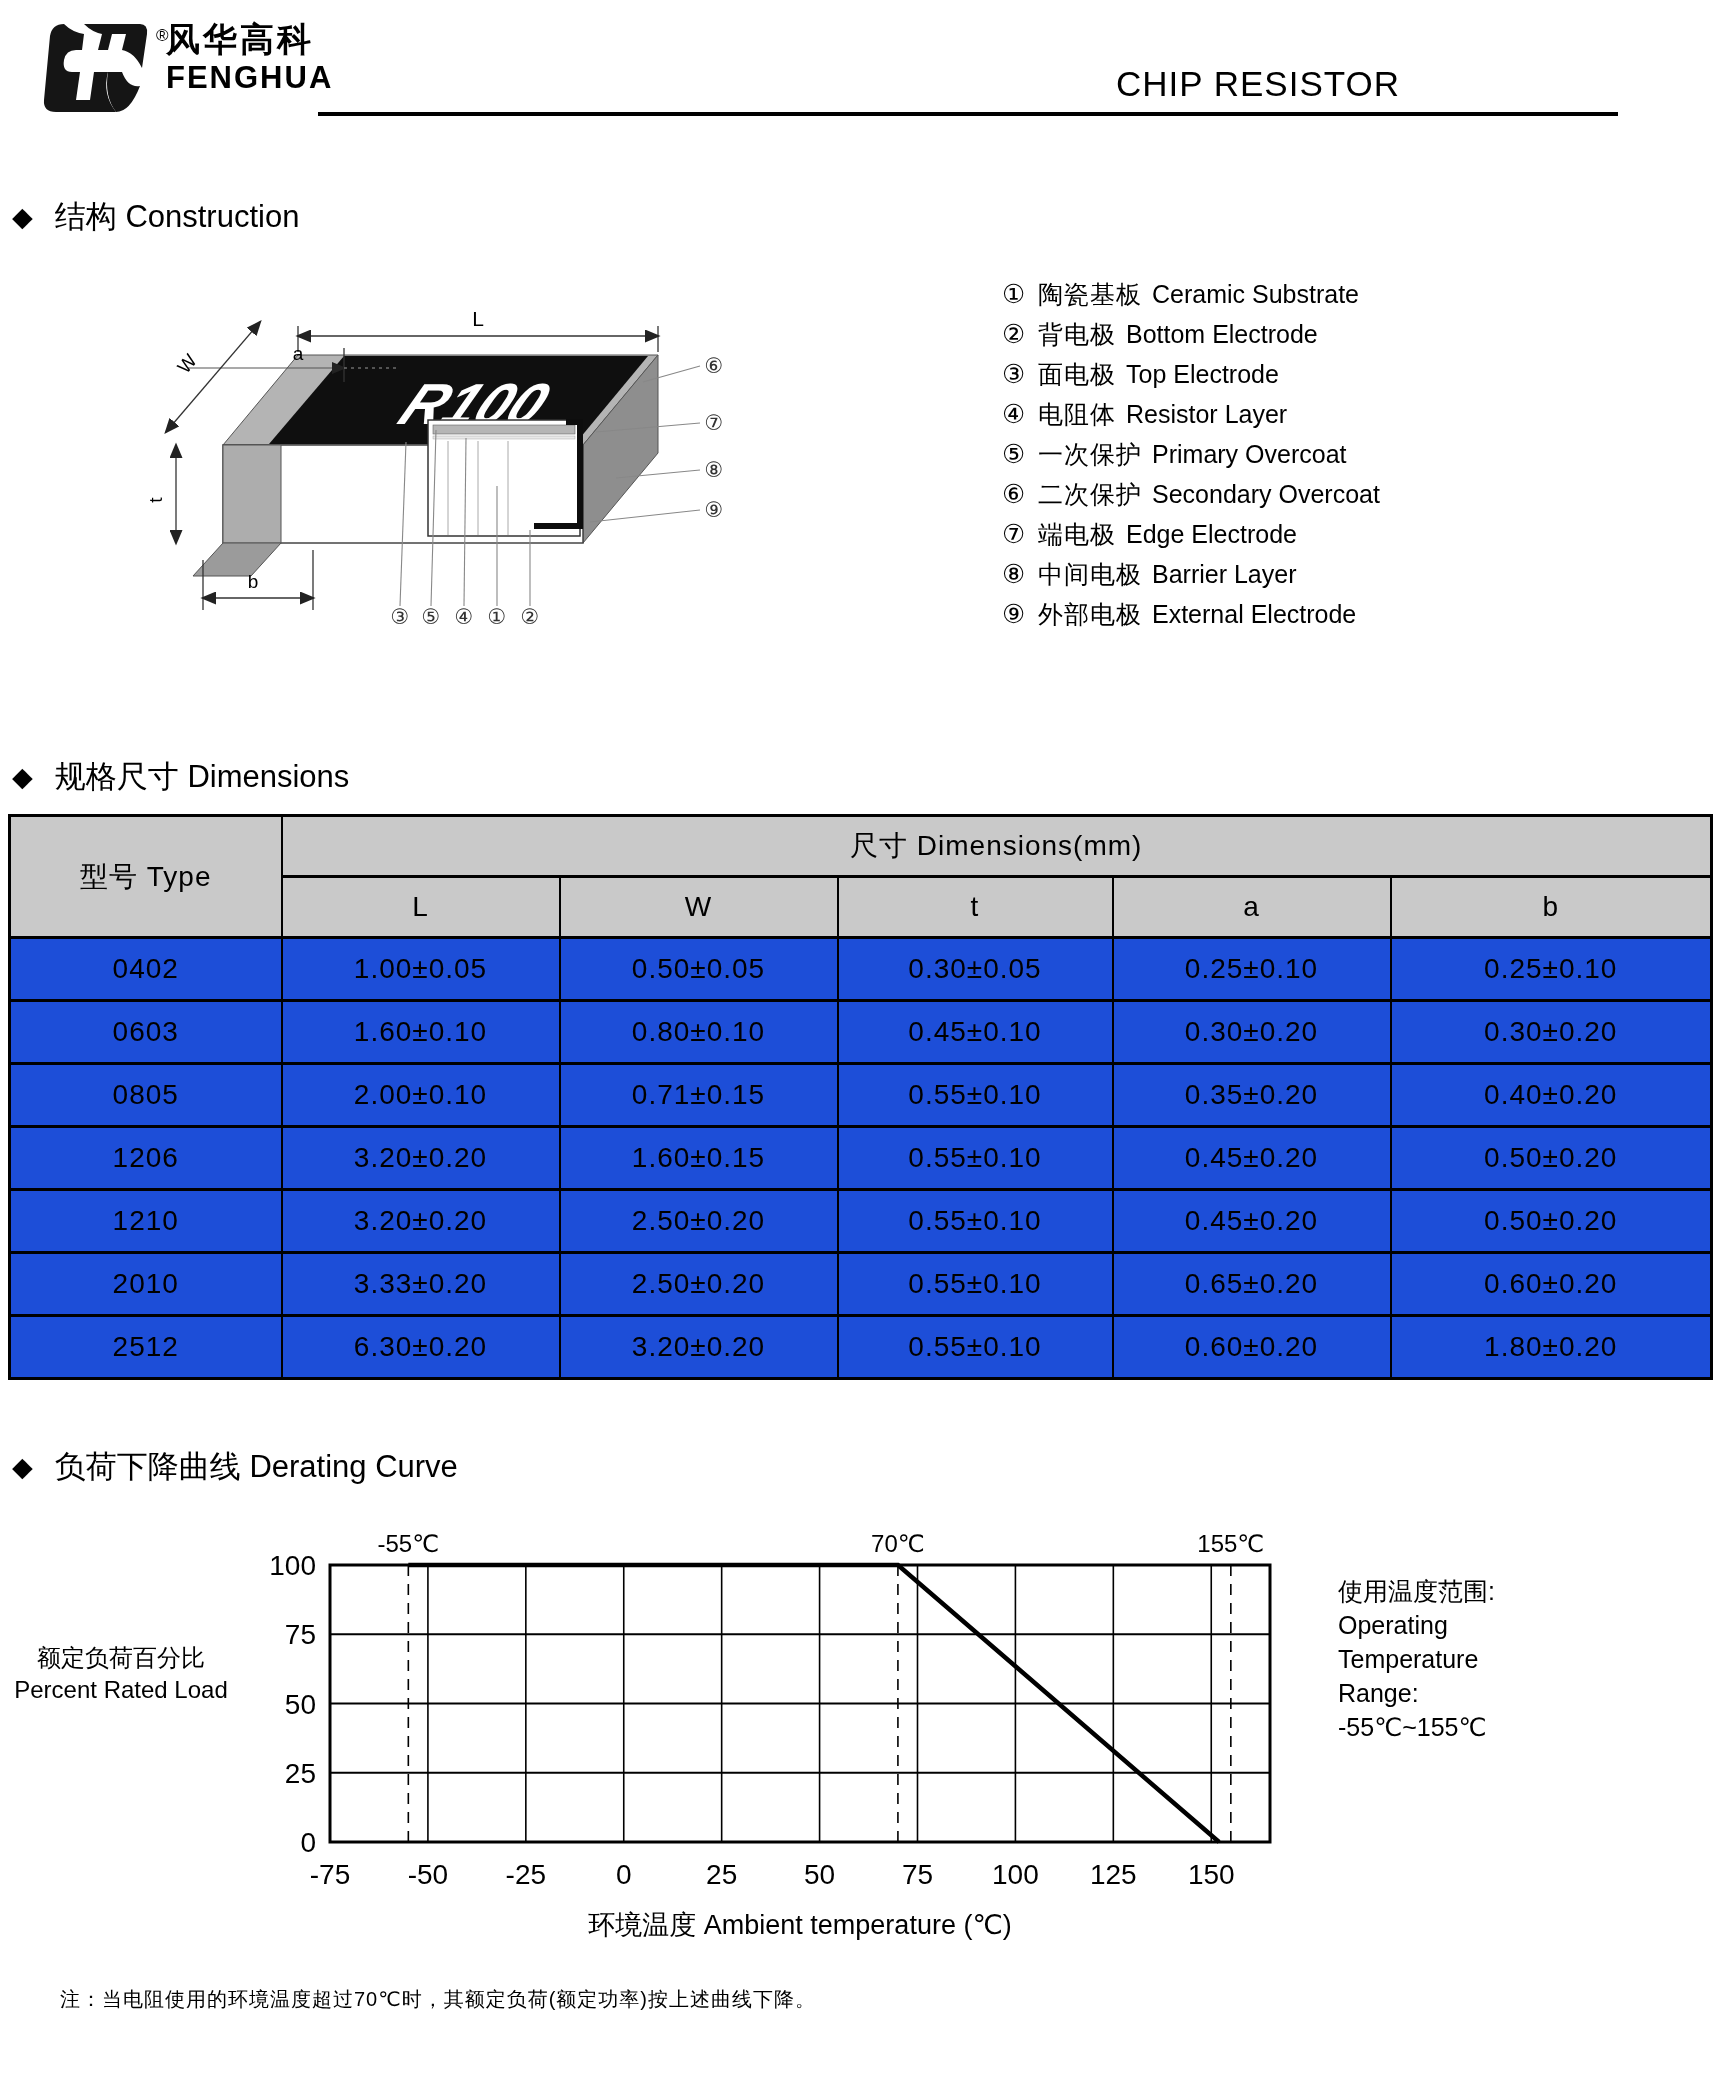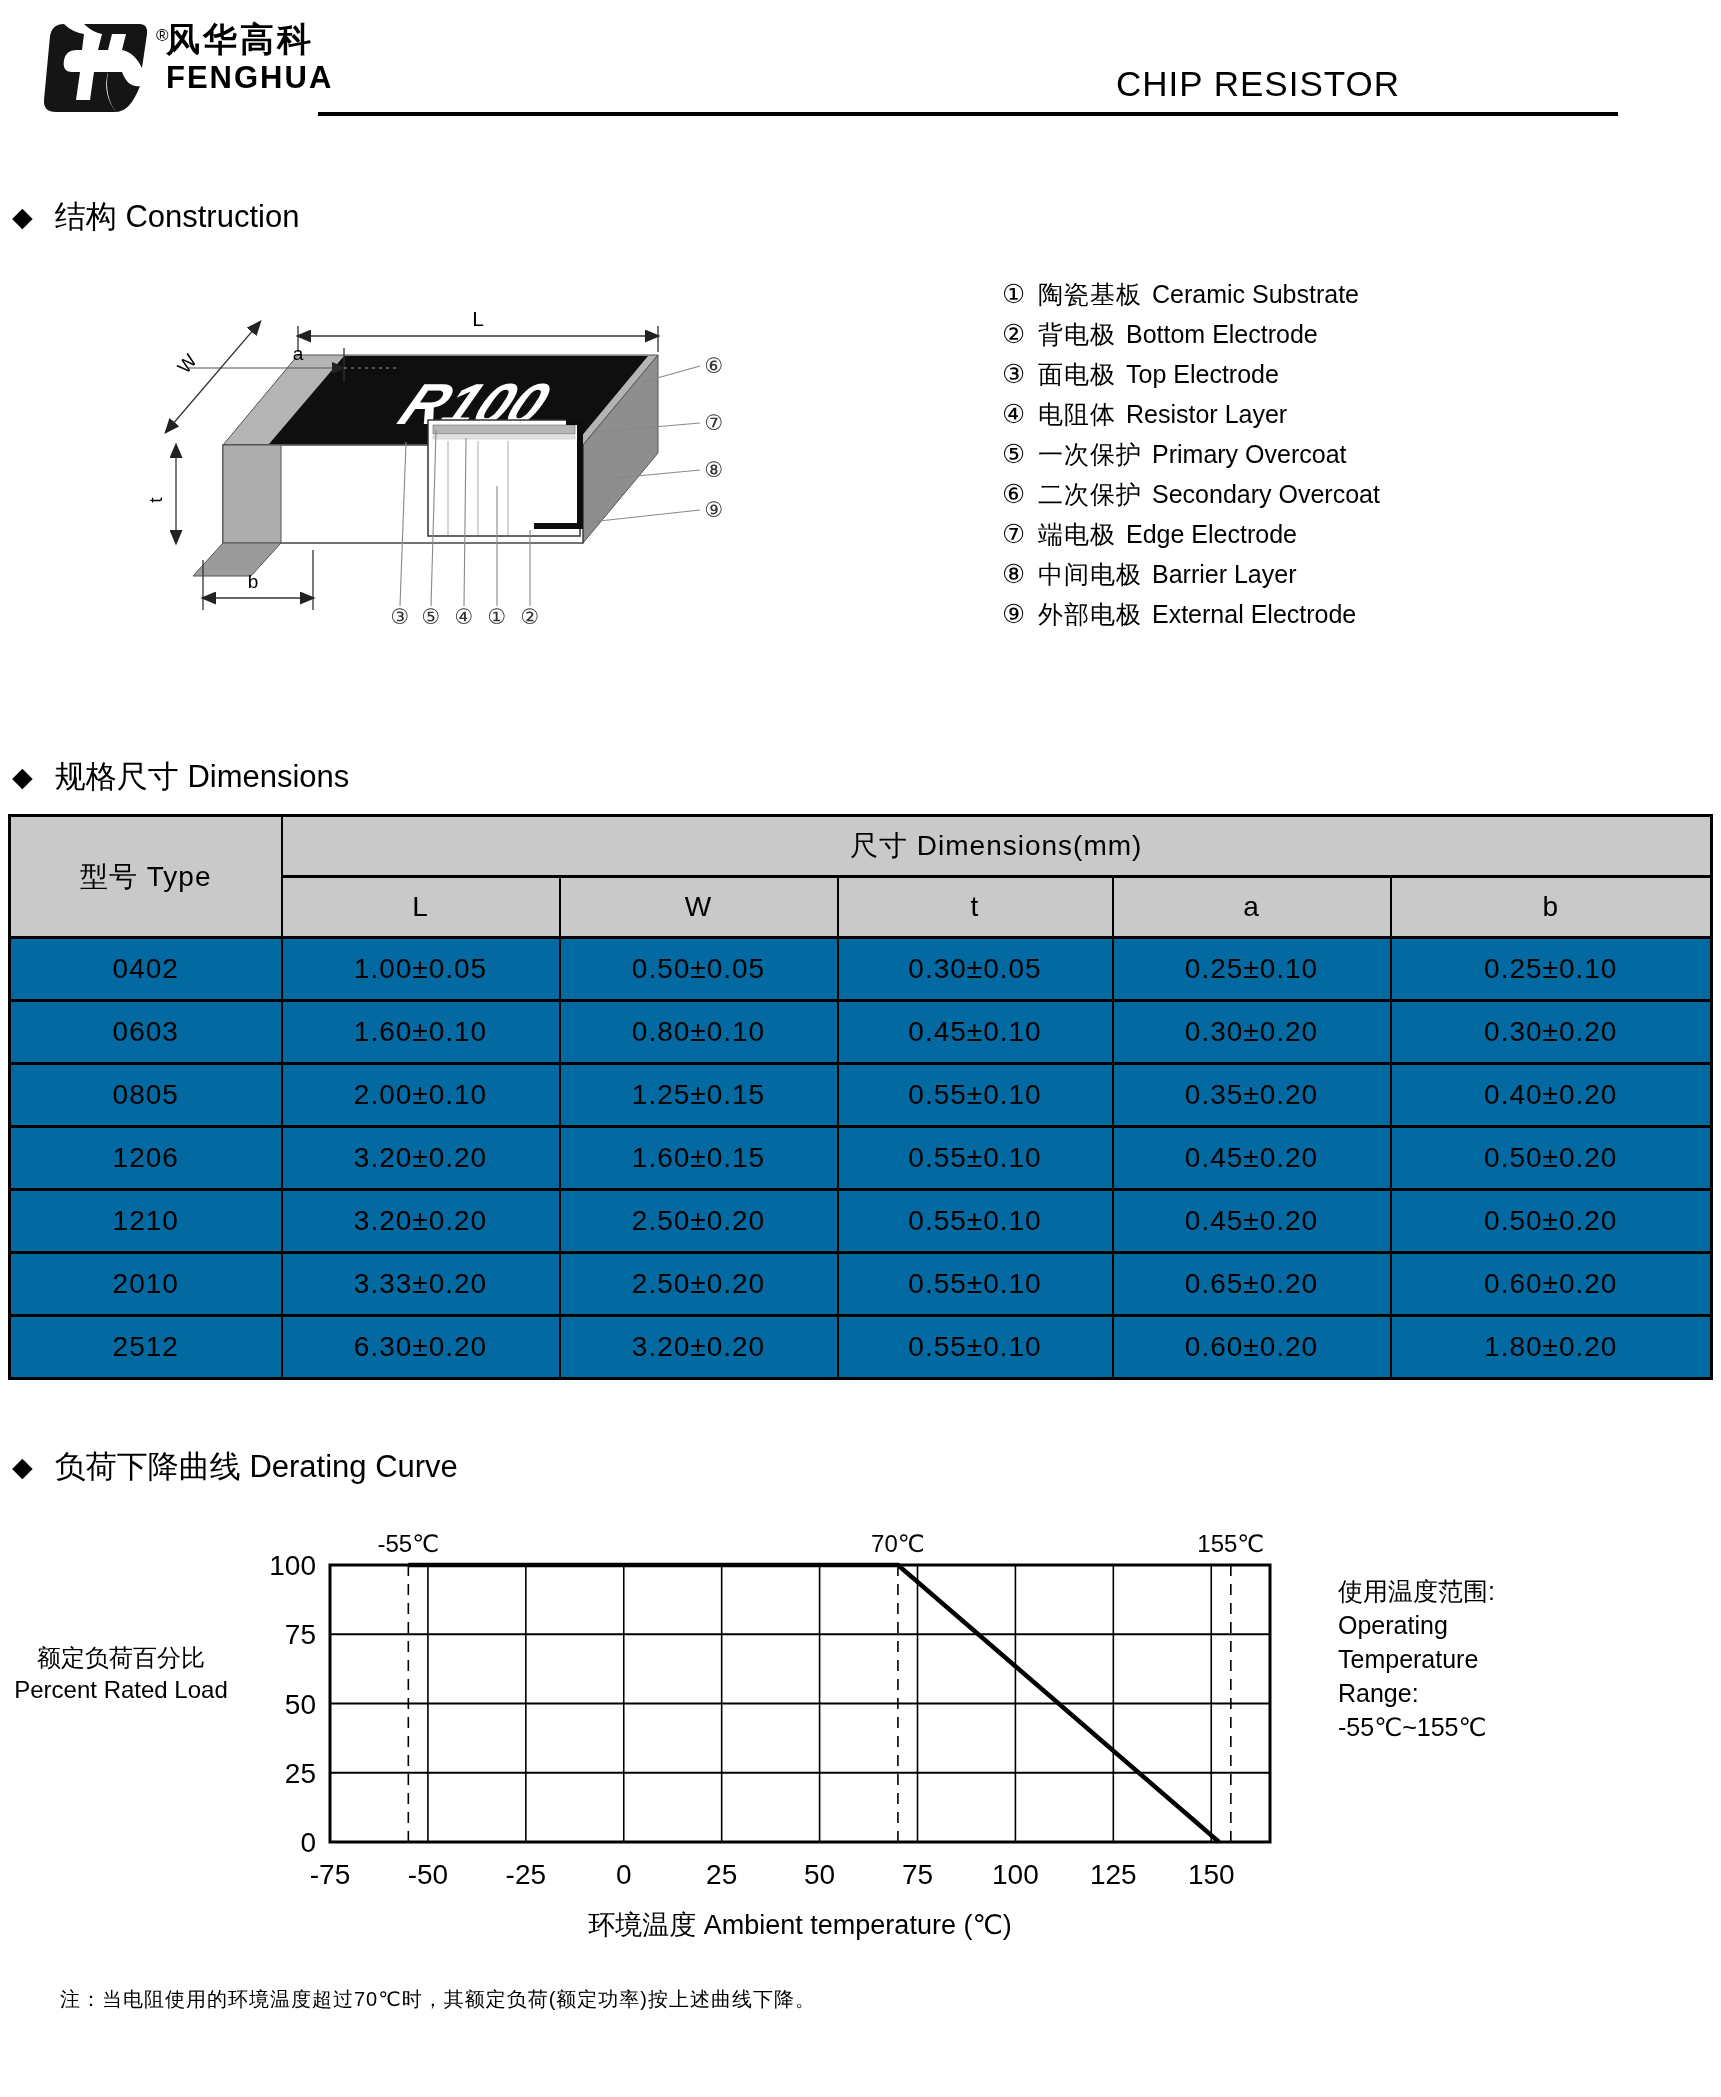--- a/index.html
+++ b/index.html
@@ -29,21 +29,21 @@
 
   
   #dim-table-wrap{left:8px;top:814px;width:1705px;}
   table{border-collapse:collapse;width:100%;table-layout:fixed;}
   table,th,td{border-style:solid;border-color:#000;}
   th,td{border-width:3px 2px;text-align:center;font-weight:normal;font-size:28px;letter-spacing:1px;}
   table{border-width:3px;}
   thead th{background:#c9c9c9;}
   thead tr:first-child th{height:56px;}
   thead tr:last-child th{height:56px;}
-  tbody td{height:58px;background:#0369a1;}
+  tbody td{height:58px;background:#1d4ed8;}
 
   
   #chart-ylabel{left:8px;top:1642px;width:226px;text-align:center;font-size:24px;line-height:32px;}
   #chart-annot{left:1338px;top:1574px;font-size:25px;line-height:34px;}
 
   
   #note-cn{left:60px;top:1986px;font-size:20px;letter-spacing:1px;}
   #note-en{left:60px;top:2024px;font-size:27px;line-height:37px;width:1560px;}
 </style>
 </head>
@@ -226,21 +226,21 @@
           <td>0603</td>
           <td>1.60±0.10</td>
           <td>0.80±0.10</td>
           <td>0.45±0.10</td>
           <td>0.30±0.20</td>
           <td>0.30±0.20</td>
         </tr>
         <tr>
           <td>0805</td>
           <td>2.00±0.10</td>
-          <td>1.25±0.15</td>
+          <td>0.71±0.15</td>
           <td>0.55±0.10</td>
           <td>0.35±0.20</td>
           <td>0.40±0.20</td>
         </tr>
         <tr>
           <td>1206</td>
           <td>3.20±0.20</td>
           <td>1.60±0.15</td>
           <td>0.55±0.10</td>
           <td>0.45±0.20</td>

